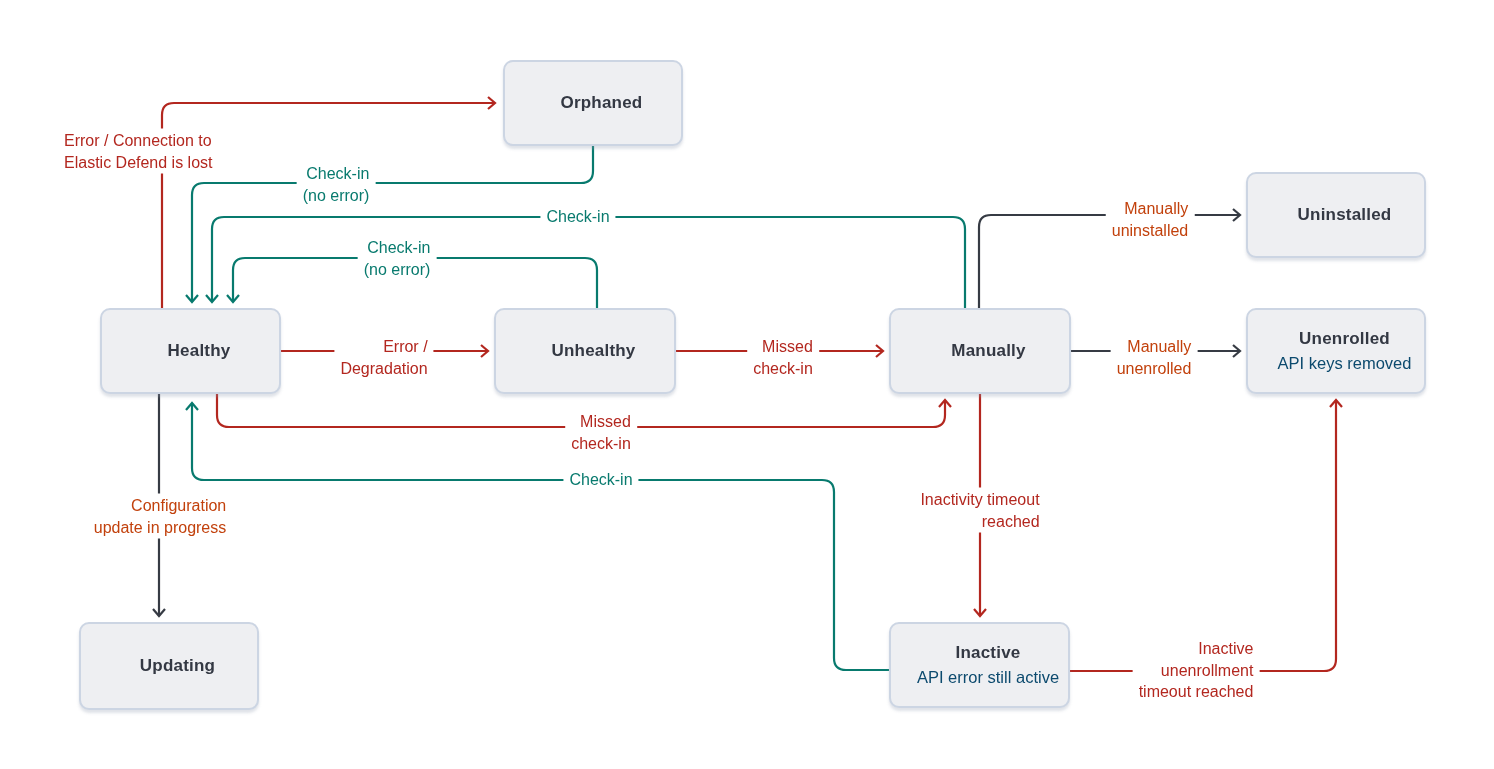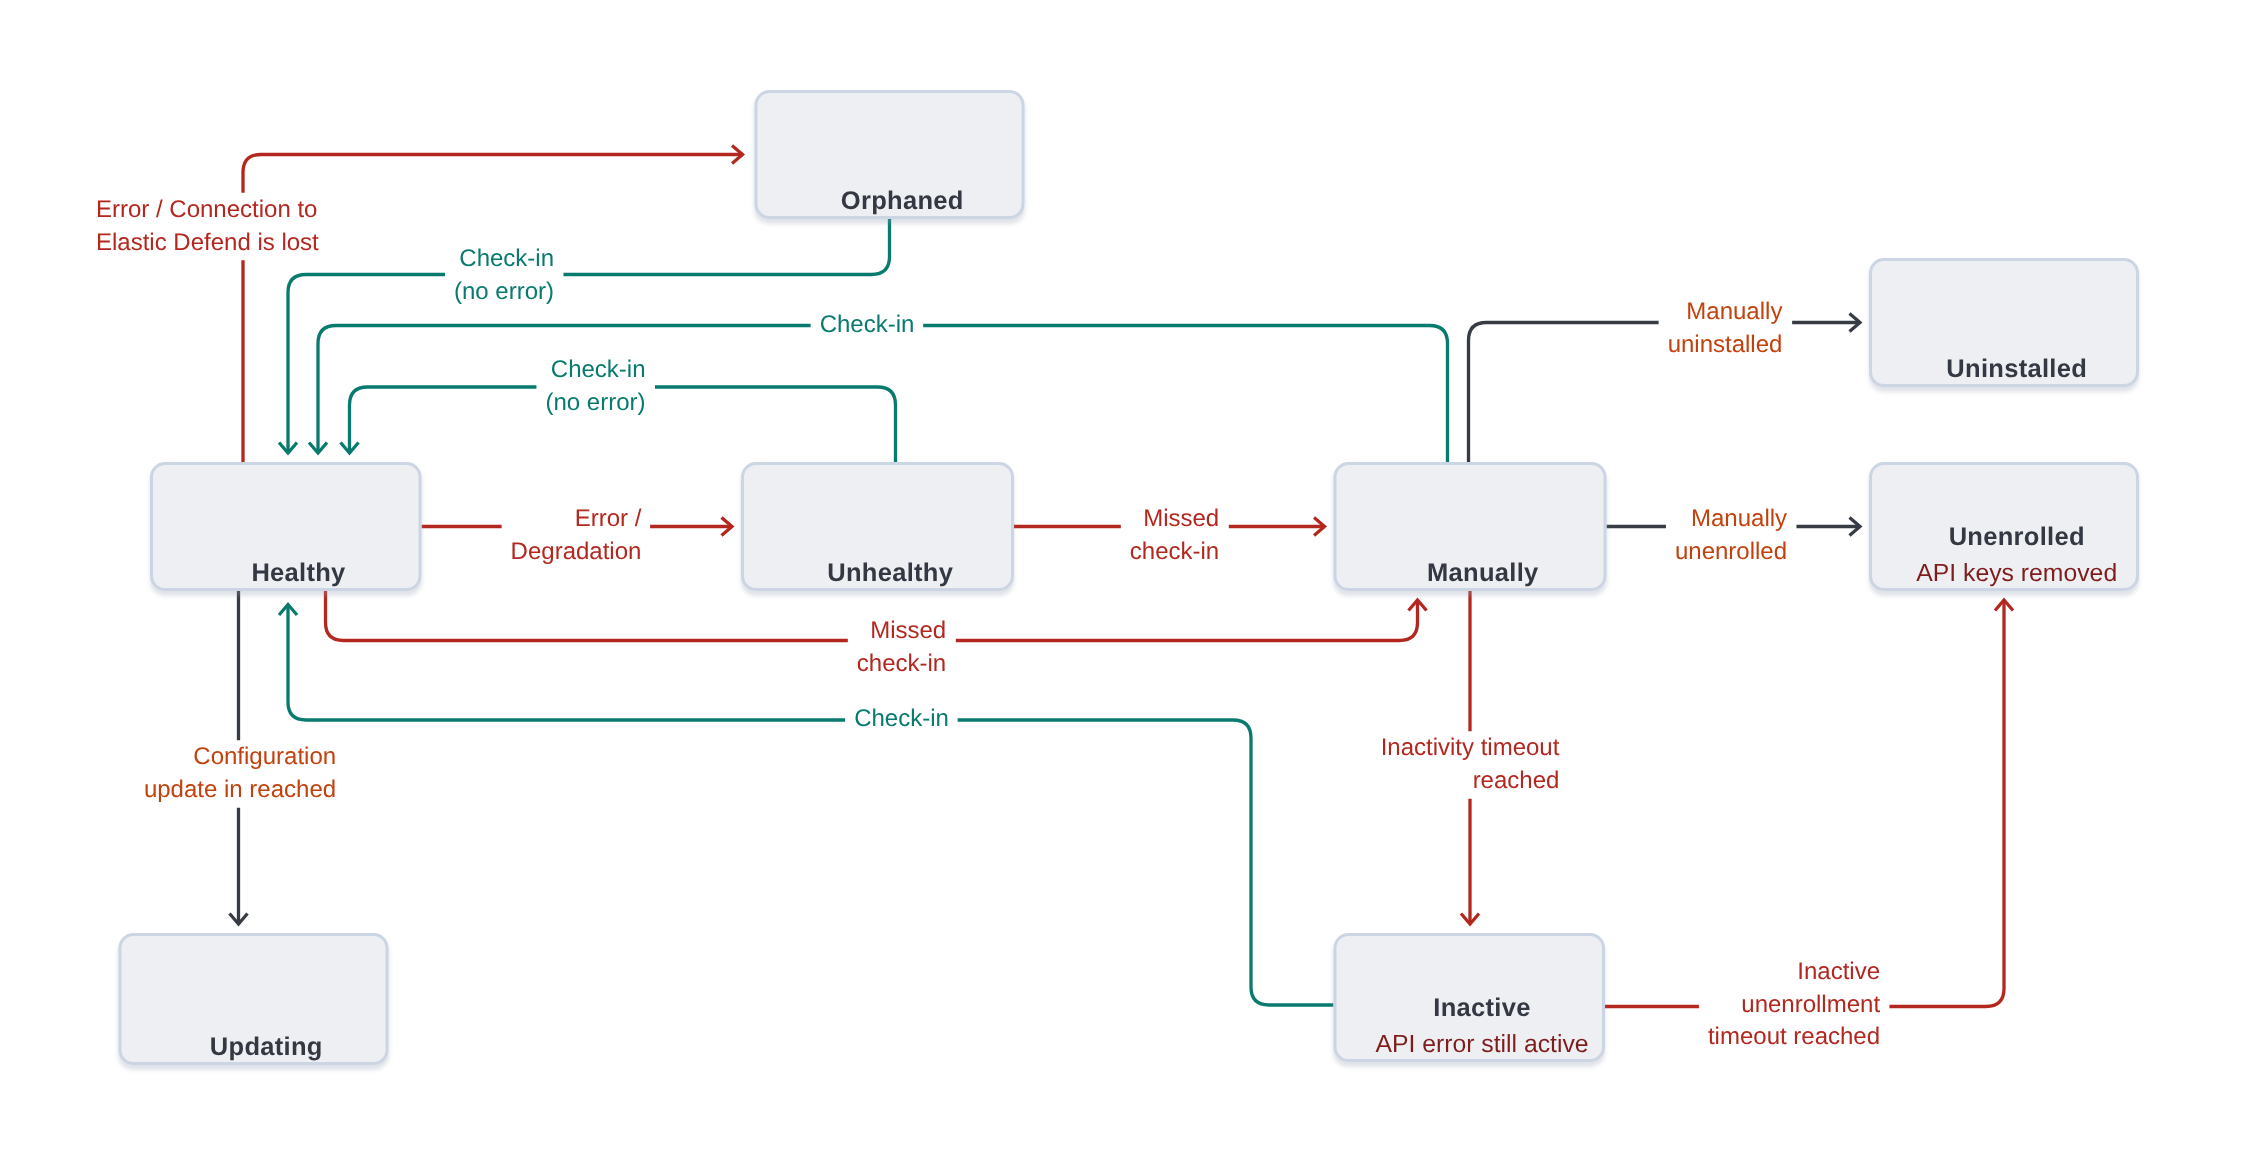--- a/index.html
+++ b/index.html
@@ -13,26 +13,26 @@
   path.e-error{stroke:var(--error);}
   path.e-success{stroke:var(--success);}
   path.e-neutral{stroke:var(--neutral);}
   #arrow-error path{stroke:var(--error);fill:none;stroke-width:2.2px;}
   #arrow-success path{stroke:var(--success);fill:none;stroke-width:2.2px;}
   #arrow-neutral path{stroke:var(--neutral);fill:none;stroke-width:2.2px;}
 
   .node{
     position:absolute;box-sizing:border-box;
     background:var(--node-fill);border:2px solid var(--node-border);border-radius:10px;
-    display:flex;flex-direction:column;align-items:center;justify-content:flex-end;gap:5px;
+    display:flex;flex-direction:column;align-items:center;justify-content:center;gap:5px;
     box-shadow:0 3px 3px rgba(150,160,180,0.30);
     padding-left:17px;
   }
   .node-title{font-weight:bold;font-size:17px;color:#333843;letter-spacing:.2px;}
-  .node-sub{font-size:16.5px;color:#7f1d1d;}
+  .node-sub{font-size:16.5px;color:#0c4a6e;}
 
   .edge-label{
     position:absolute;transform:translate(-50%,-50%);
     background:#ffffff;padding:1px 6px;
     text-align:right;font-size:16px;line-height:21.5px;white-space:pre-line;
   }
   .edge-label.align-left{transform:translateY(-50%);text-align:left;}
   .c-error{color:var(--error);}
   .c-success{color:var(--success);}
   .c-neutral{color:#c2410c;}
@@ -116,20 +116,20 @@
   <div class="edge-label c-error" style="left:783px;top:357px;">Missed
 check-in</div>
   <div class="edge-label c-neutral" style="left:1150px;top:219px;">Manually
 uninstalled</div>
   <div class="edge-label c-neutral" style="left:1154px;top:357px;">Manually
 unenrolled</div>
   <div class="edge-label c-error" style="left:601px;top:432px;">Missed
 check-in</div>
   <div class="edge-label c-success" style="left:601px;top:480px;">Check-in</div>
   <div class="edge-label c-neutral" style="left:160px;top:516px;">Configuration
-update in reached</div>
+update in progress</div>
   <div class="edge-label c-error" style="left:980px;top:510px;">Inactivity timeout
 reached</div>
   <div class="edge-label c-error" style="left:1196px;top:670px;">Inactive
 unenrollment
 timeout reached</div>
 
 </div>
 
 </body></html>

